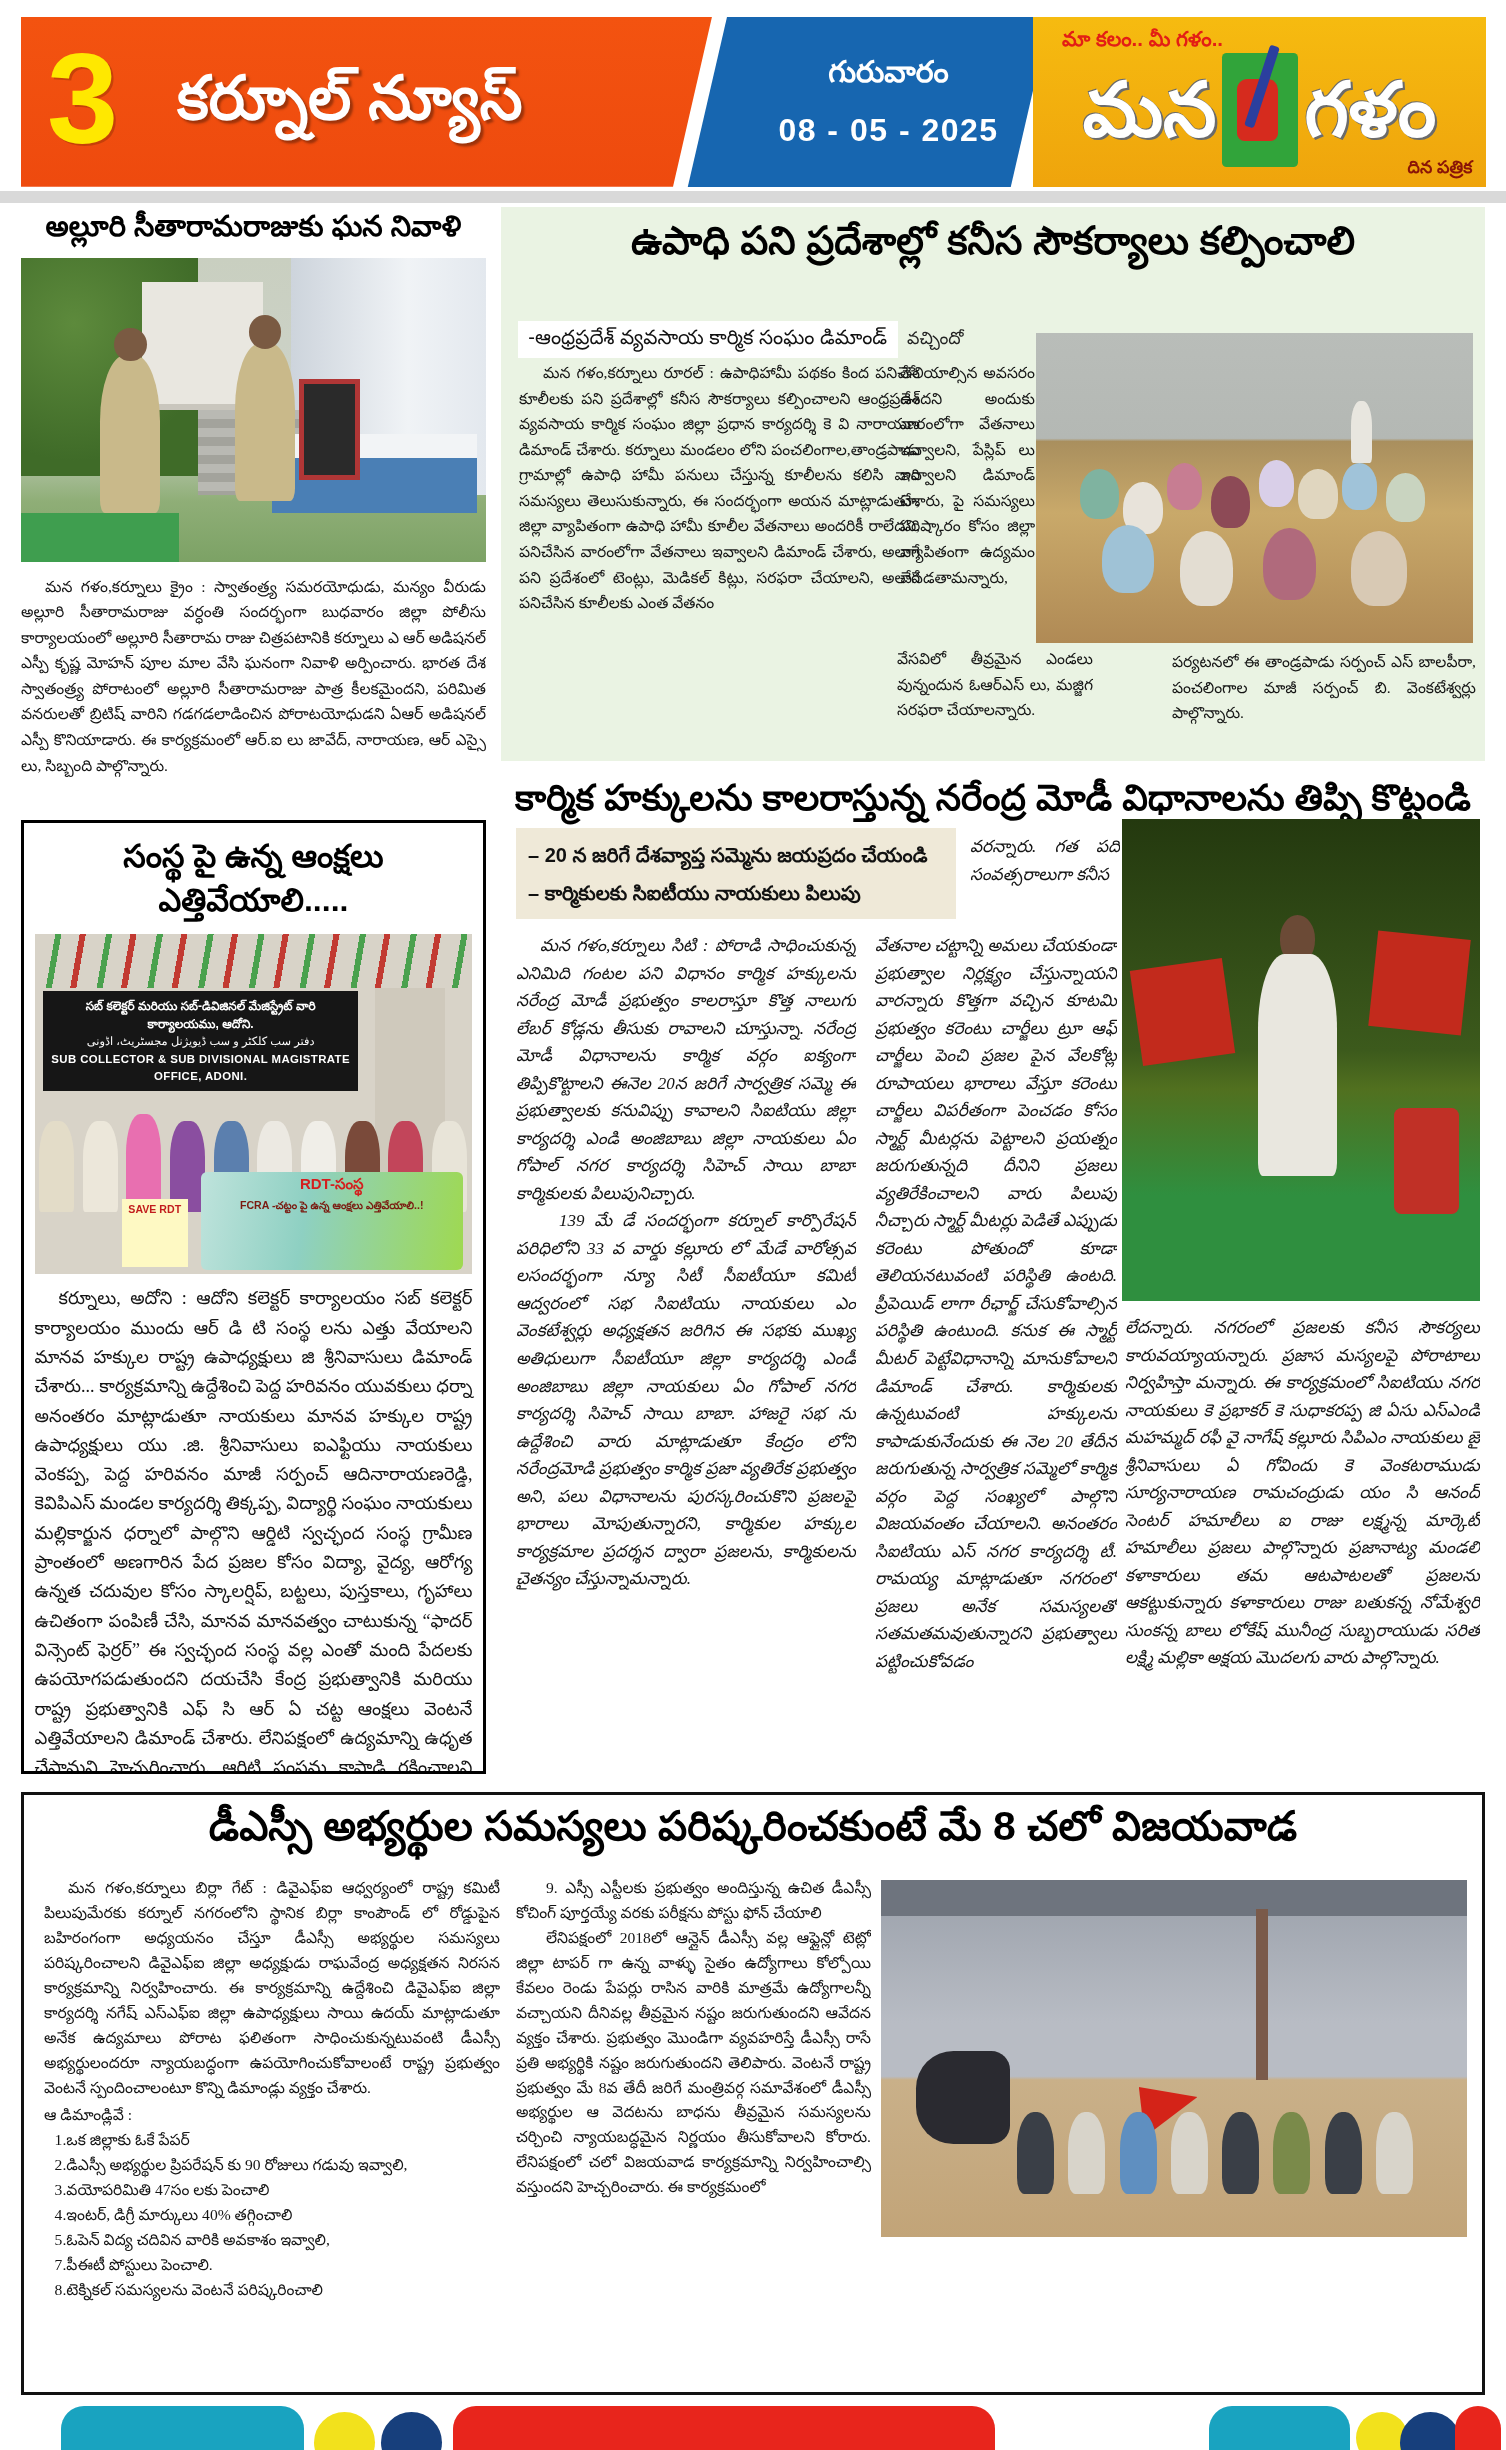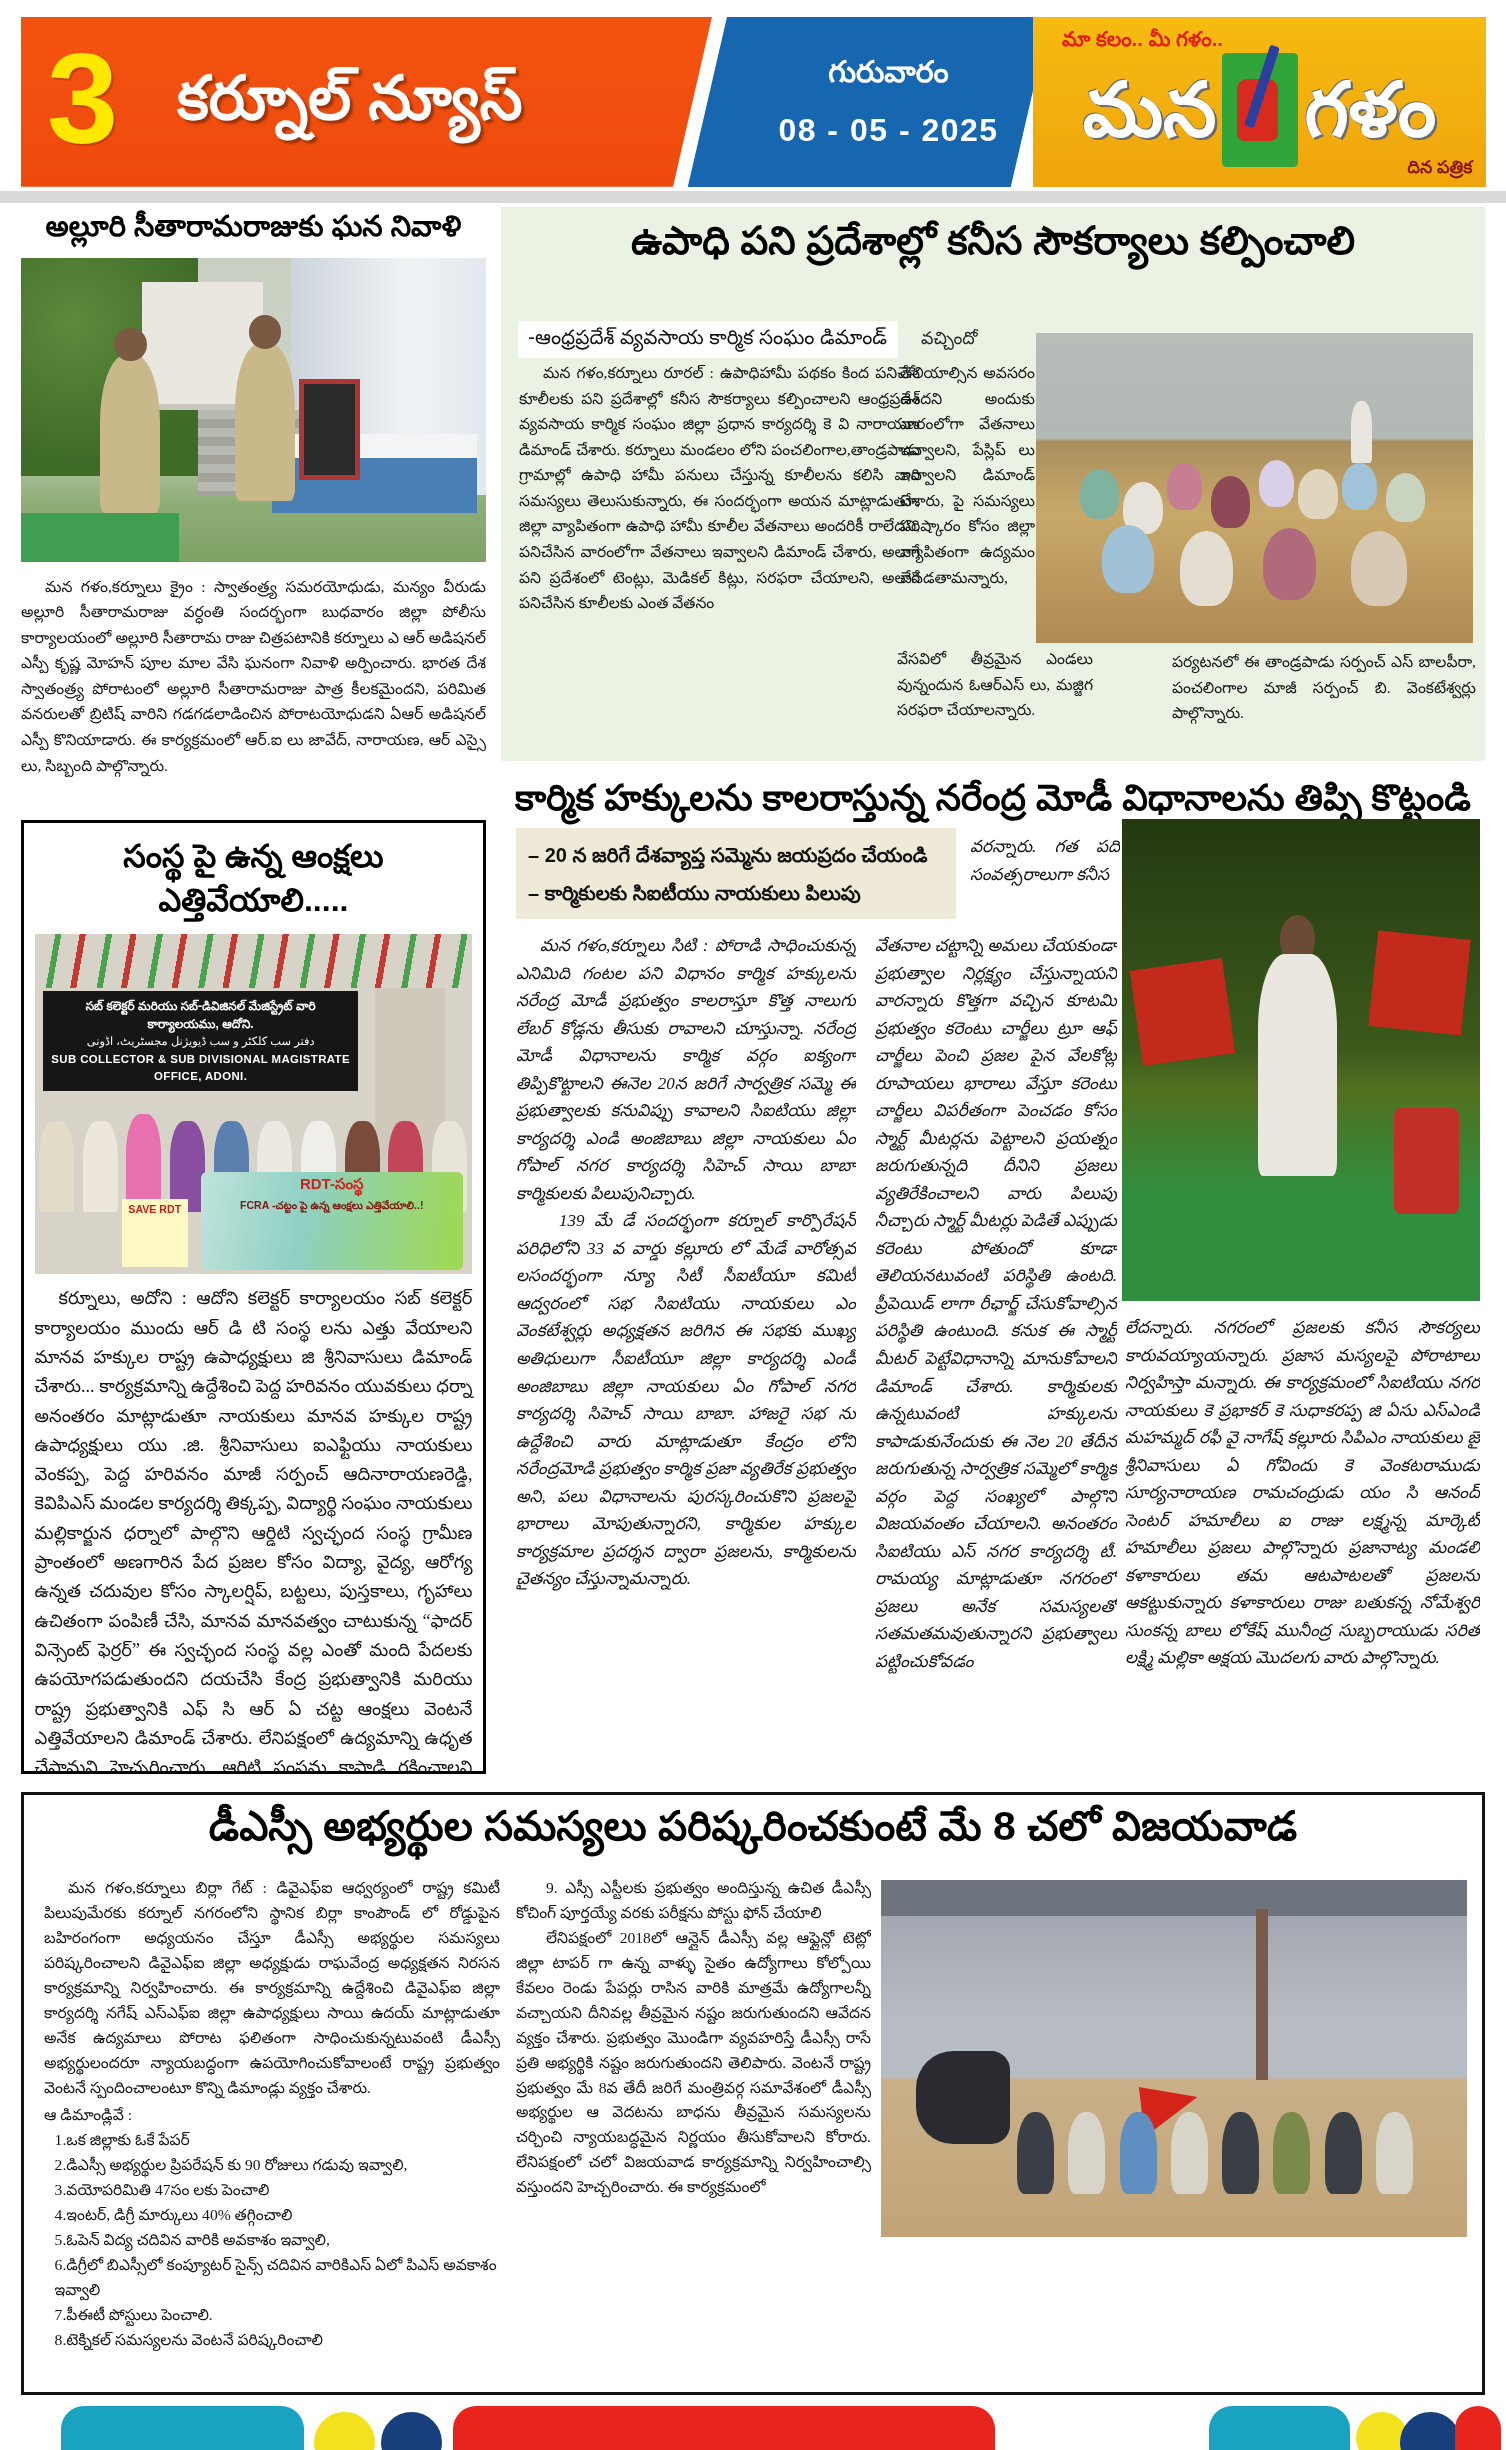--- a/index.html
+++ b/index.html
@@ -48,21 +48,21 @@
   .pa-man1{left:17%;top:32%;} .pa-man2{left:46%;top:28%;}
   .pa-head1,.pa-head2{position:absolute;width:7%;height:11%;background:#7a5a42;border-radius:50%;}
   .pa-head1{left:20%;top:23%;} .pa-head2{left:49%;top:19%;}
   .pa-grass{position:absolute;left:0;bottom:0;width:34%;height:16%;background:#3f9e4f;}
   #artA .bodytxt{margin-top:12px;}
   
   #artB{position:absolute;left:501px;top:207px;width:984px;height:554px;background:#eaf3e3;overflow:hidden;}
   .b-headline{position:absolute;left:0;right:0;top:12px;font-size:39px;}
   .b-subrow{position:absolute;left:16.7px;top:114px;font-family:"Liberation Sans",sans-serif;}
   .b-subbox{display:inline-block;background:#ffffff;padding:4.6px 10.6px;font-size:20px;font-weight:400;color:#111;}
-  .b-subtail{font-size:17.5px;color:#222;margin-left:20px;}
+  .b-subtail{font-size:17.5px;color:#222;margin-left:6px;}
   .b-col1{position:absolute;left:18px;top:153px;width:401px;height:384px;overflow:hidden;}
   .b-col2{position:absolute;left:399px;top:153px;width:135px;height:283px;overflow:hidden;}
   .b-tail{position:absolute;left:396px;top:439px;width:196px;height:106px;overflow:hidden;}
   .b-caption{position:absolute;left:671px;top:442px;width:304px;height:106px;overflow:hidden;}
   #phB{position:absolute;left:535px;top:126px;width:437px;height:310px;background:linear-gradient(180deg,#b9bdb9 0%,#b4b8b4 34%,#a98f5e 35%,#c9a96a 58%,#b08a55 100%);}
   .wb{position:absolute;border-radius:50% 50% 40% 40%;}
   .wb1{left:10%;top:44%;width:9%;height:16%;background:#7fb3a0;}
   .wb2{left:20%;top:48%;width:9%;height:17%;background:#e8e3da;}
   .wb3{left:30%;top:42%;width:8%;height:15%;background:#c77d92;}
   .wb4{left:40%;top:46%;width:9%;height:17%;background:#8d4a56;}
@@ -276,21 +276,20 @@
   <div id="artE">
     <div class="h1 e-headline">డీఎస్సీ అభ్యర్థుల సమస్యలు పరిష్కరించకుంటే మే 8 చలో విజయవాడ</div>
     <div class="e-col1">
       <p class="e-txt indent" style="margin:0;">మన గళం,కర్నూలు బిర్లా గేట్ : డివైఎఫ్ఐ ఆధ్వర్యంలో రాష్ట్ర కమిటీ పిలుపుమేరకు కర్నూల్ నగరంలోని స్థానిక బిర్లా కాంపౌండ్ లో రోడ్డుపైన బహిరంగంగా అధ్యయనం చేస్తూ డీఎస్సీ అభ్యర్థుల సమస్యలు పరిష్కరించాలని డివైఎఫ్ఐ జిల్లా అధ్యక్షుడు రాఘవేంద్ర అధ్యక్షతన నిరసన కార్యక్రమాన్ని నిర్వహించారు. ఈ కార్యక్రమాన్ని ఉద్దేశించి డివైఎఫ్ఐ జిల్లా కార్యదర్శి నగేష్ ఎస్ఎఫ్ఐ జిల్లా ఉపాధ్యక్షులు సాయి ఉదయ్ మాట్లాడుతూ అనేక ఉద్యమాలు పోరాట ఫలితంగా సాధించుకున్నటువంటి డీఎస్సీ అభ్యర్థులందరూ న్యాయబద్ధంగా ఉపయోగించుకోవాలంటే రాష్ట్ర ప్రభుత్వం వెంటనే స్పందించాలంటూ కొన్ని డిమాండ్లు వ్యక్తం చేశారు.</p>
       <div class="e-txt" style="margin-top:3px;">ఆ డిమాండ్లివే :</div>
       <div class="e-txt e-demand">1.ఒక జిల్లాకు ఓకే పేపర్</div>
       <div class="e-txt e-demand">2.డిఎస్సీ అభ్యర్థుల ప్రిపరేషన్ కు 90 రోజులు గడువు ఇవ్వాలి,</div>
       <div class="e-txt e-demand">3.వయోపరిమితి 47సం లకు పెంచాలి</div>
       <div class="e-txt e-demand">4.ఇంటర్, డిగ్రీ మార్కులు 40% తగ్గించాలి</div>
       <div class="e-txt e-demand">5.ఓపెన్ విద్య చదివిన వారికి అవకాశం ఇవ్వాలి,</div>
-      <div class="e-txt e-demand">6.డిగ్రీలో బిఎస్సీలో కంప్యూటర్ సైన్స్ చదివిన వారికిఎస్ ఏలో పిఎస్ అవకాశం ఇవ్వాలి</div>
       <div class="e-txt e-demand">7.పీఈటీ పోస్టులు పెంచాలి.</div>
       <div class="e-txt e-demand">8.టెక్నికల్ సమస్యలను వెంటనే పరిష్కరించాలి</div>
     </div>
     <div class="e-col2">
       <p class="e-txt" style="margin:0;text-indent:30px;">9. ఎస్సీ ఎస్టీలకు ప్రభుత్వం అందిస్తున్న ఉచిత డీఎస్సీ కోచింగ్ పూర్తయ్యే వరకు పరీక్షను పోస్టు ఫోన్ చేయాలి</p>
       <p class="e-txt" style="margin:0;text-indent:30px;">లేనిపక్షంలో 2018లో ఆన్లైన్ డీఎస్సీ వల్ల ఆఫ్లైన్లో టెట్లో జిల్లా టాపర్ గా ఉన్న వాళ్ళు సైతం ఉద్యోగాలు కోల్పోయి కేవలం రెండు పేపర్లు రాసిన వారికి మాత్రమే ఉద్యోగాలన్నీ వచ్చాయని దీనివల్ల తీవ్రమైన నష్టం జరుగుతుందని ఆవేదన వ్యక్తం చేశారు. ప్రభుత్వం మొండిగా వ్యవహరిస్తే డీఎస్సీ రాసే ప్రతి అభ్యర్థికి నష్టం జరుగుతుందని తెలిపారు. వెంటనే రాష్ట్ర ప్రభుత్వం మే 8వ తేదీ జరిగే మంత్రివర్గ సమావేశంలో డీఎస్సీ అభ్యర్థుల ఆ వెదటను బాధను తీవ్రమైన సమస్యలను చర్చించి న్యాయబద్ధమైన నిర్ణయం తీసుకోవాలని కోరారు. లేనిపక్షంలో చలో విజయవాడ కార్యక్రమాన్ని నిర్వహించాల్సి వస్తుందని హెచ్చరించారు. ఈ కార్యక్రమంలో</p>
     </div>
     <div class="photo" id="phE">
       <div class="pe-roof"></div>
       <div class="pe-pipe"></div>

